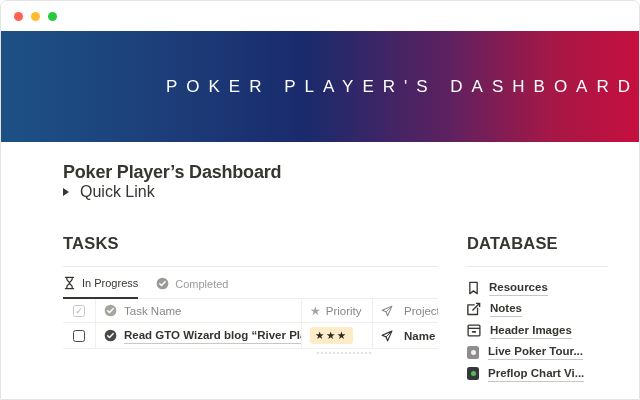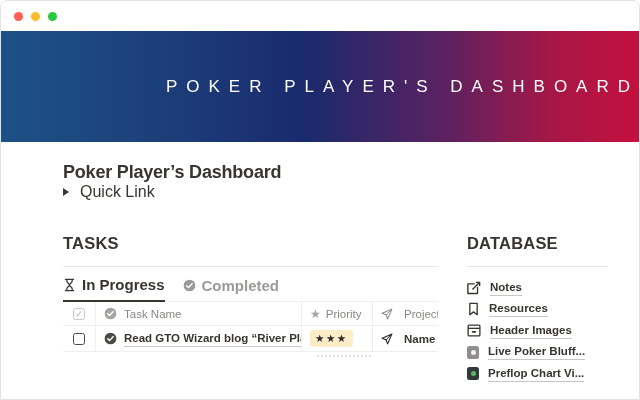--- a/index.html
+++ b/index.html
@@ -30,21 +30,21 @@
   .toggle-arrow { width:0; height:0; border-left:6px solid #37352f; border-top:4px solid transparent; border-bottom:4px solid transparent; }
 
   .columns { display:flex; margin-top:33px; }
   .col-left { width:375px; }
   .col-right { width:141px; margin-left:29px; }
 
   .section-heading { font-size:16.5px; font-weight:700; letter-spacing:0.2px; padding-bottom:13px; border-bottom:1px solid #e8e8e6; }
 
   
   .tabbar { display:flex; gap:18px; padding-top:9px; border-bottom:1px solid #efefed; }
-  .tab { display:flex; align-items:center; gap:6px; font-size:15px; font-weight:700; padding-bottom:7px; cursor:pointer; }
+  .tab { display:flex; align-items:center; gap:6px; font-size:11px; font-weight:400; padding-bottom:7px; cursor:pointer; }
   .tab.active { color:#37352f; border-bottom:2px solid #37352f; margin-bottom:-1px; }
   .tab.inactive { color:#9b9a97; }
 
   
   .thead { display:flex; align-items:stretch; height:23px; color:#8a8884; font-size:11.5px; border-bottom:1px solid #efefed; }
   .trow  { display:flex; align-items:stretch; height:25px; font-size:11.5px; font-weight:700; border-bottom:1px solid #efefed; }
   .cell { display:flex; align-items:center; }
   .c-check { width:32px; justify-content:center; border-right:1px solid #efefed; }
   .c-task { flex:1; padding-left:8px; gap:7px; border-right:1px solid #efefed; overflow:hidden; white-space:nowrap; }
   .c-priority { width:62px; padding-left:8px; gap:5px; border-right:1px solid #efefed; }
@@ -175,54 +175,54 @@
 
       </div>
 
       <div class="col-right">
         <div class="section-heading">DATABASE</div>
 
         <div class="db-list">
 
           <div class="db-item">
             <span class="icon">
+              <svg width="13" height="14" viewBox="0 0 14 16">
+                  <path d="M2.8 1.5h8.4v13l-4.2-3.2-4.2 3.2z" fill="none" stroke="#37352f" stroke-width="1.5" stroke-linejoin="round"></path>
+                </svg>
+            </span>
+            <span class="db-label">Resources</span>
+          </div>
+
+          <div class="db-item">
+            <span class="icon">
               <svg width="14" height="14" viewBox="0 0 16 16">
                   <path d="M1.8 4h7v-1.5h-7.8a.8.8 0 0 0-.8.8v11a.8.8 0 0 0 .8.8h11a.8.8 0 0 0 .8-.8v-7.8h-1.5v7h-9.5z" fill="#37352f"></path>
                   <path d="M6.2 9.8L13.6 2.3" stroke="#37352f" stroke-width="1.6"></path>
                   <path d="M10.2 1.6h4.2v4.2" fill="none" stroke="#37352f" stroke-width="1.6"></path>
                 </svg>
             </span>
             <span class="db-label">Notes</span>
           </div>
 
           <div class="db-item">
             <span class="icon">
-              <svg width="13" height="14" viewBox="0 0 14 16">
-                  <path d="M2.8 1.5h8.4v13l-4.2-3.2-4.2 3.2z" fill="none" stroke="#37352f" stroke-width="1.5" stroke-linejoin="round"></path>
-                </svg>
-            </span>
-            <span class="db-label">Resources</span>
-          </div>
-
-          <div class="db-item">
-            <span class="icon">
               <svg width="14" height="13" viewBox="0 0 16 15">
                   <rect x="1.2" y="1.2" width="13.6" height="12.6" rx="1.2" fill="none" stroke="#37352f" stroke-width="1.5"></rect>
                   <path d="M1.2 5h13.6" stroke="#37352f" stroke-width="1.5"></path>
                   <rect x="5.5" y="8" width="5" height="2" rx="1" fill="#37352f"></rect>
                 </svg>
             </span>
             <span class="db-label">Header Images</span>
           </div>
 
           <div class="db-item">
             <span class="thumb" style="background:#8f8e8c">
               <span class="thumb-dot" style="background:#f2f1ef"></span>
             </span>
-            <span class="db-label">Live Poker Bluff...</span>
+            <span class="db-label">Live Poker Tour...</span>
           </div>
 
           <div class="db-item">
             <span class="thumb" style="background:#33383b">
               <span class="thumb-dot" style="background:#5bb95b"></span>
             </span>
             <span class="db-label">Preflop Chart Vi...</span>
           </div>
 
         </div>

